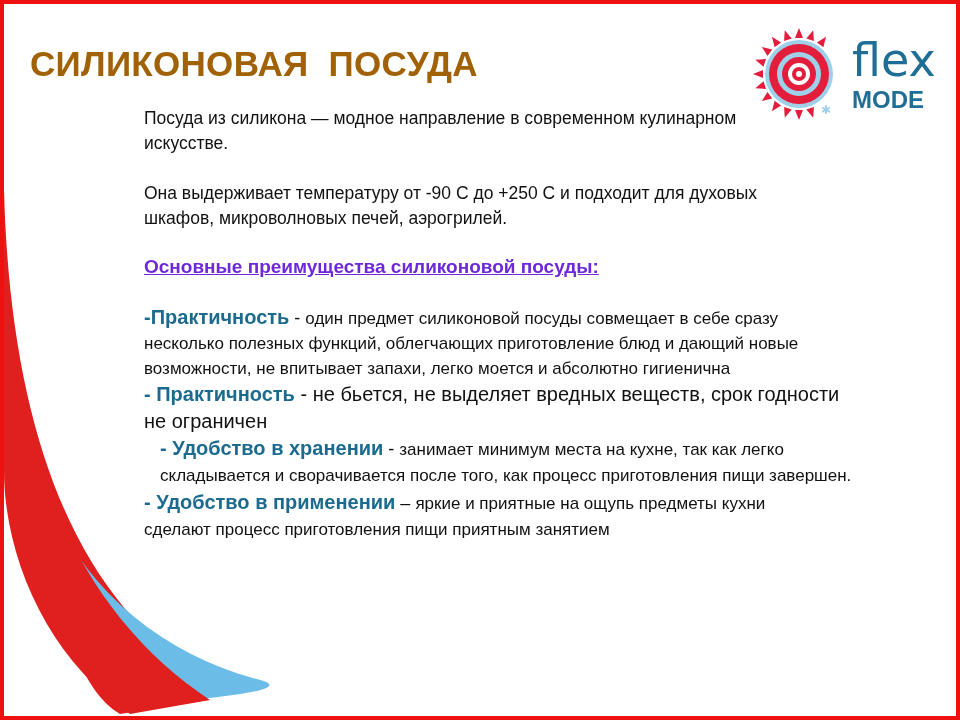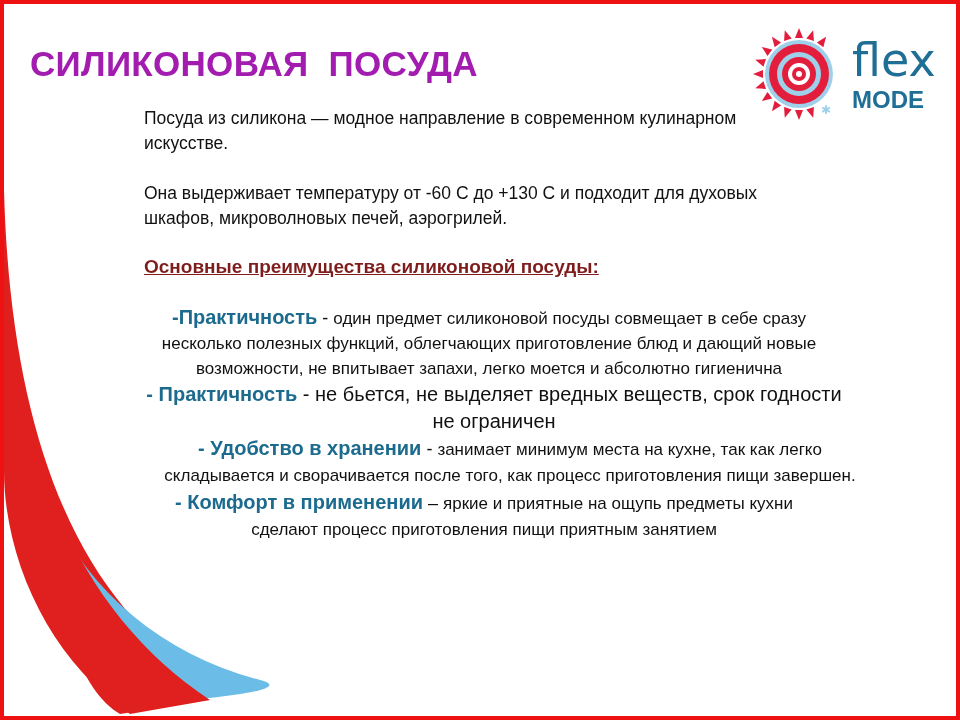--- a/index.html
+++ b/index.html
@@ -1,25 +1,25 @@
 <!DOCTYPE html>
 <html><head>
 <meta charset="utf-8">
 <style>
   html,body{margin:0;padding:0;background:#fff;}
   body{width:960px;height:720px;position:relative;overflow:hidden;font-family:"Liberation Sans",sans-serif;}
   .frame{position:absolute;left:0;top:0;width:952px;height:712px;border:4px solid #ee1111;}
   .swoosh{position:absolute;left:0;top:0;width:960px;height:720px;pointer-events:none;}
-  .title{position:absolute;left:30px;top:44px;font-size:35px;font-weight:bold;color:#a21caf;letter-spacing:0.3px;white-space:pre;}
+  .title{position:absolute;left:30px;top:44px;font-size:35px;font-weight:bold;color:#a16207;letter-spacing:0.3px;white-space:pre;}
   .logo{position:absolute;left:752px;top:24px;width:190px;height:100px;}
   .content{position:absolute;left:144px;top:106px;width:710px;color:#111;}
   .p{font-size:17.5px;line-height:25px;margin:0;}
   .gap{height:25px;}
-  .heading{font-size:19px;font-weight:bold;color:#7f1d1d;text-decoration:underline;line-height:27px;margin:0;}
-  .item{margin:0;line-height:24px;text-align:center;}
+  .heading{font-size:19px;font-weight:bold;color:#6d28d9;text-decoration:underline;line-height:27px;margin:0;}
+  .item{margin:0;line-height:24px;}
   .kw{color:#1c6b8e;font-weight:bold;font-size:20px;}
   .sep{font-size:18px;color:#111;}
   .d-small{font-size:17px;}
   .d-big{font-size:20px;}
 </style>
 </head>
 <body>
 
 <div class="frame"></div>
 
@@ -61,33 +61,33 @@
       <text x="22" y="40" font-size="12" fill="#9fd0ea" font-family="DejaVu Sans, sans-serif">✱</text>
     </g>
     <text x="100" y="52" font-size="46" fill="#1f6e96" font-family="DejaVu Sans, sans-serif">flex</text>
     <text x="100" y="84" font-size="24" font-weight="bold" fill="#1f6e96" font-family="Liberation Sans, sans-serif">MODE</text>
   </svg>
 </div>
 
 <div class="content">
   <p class="p" style="width:600px;">Посуда из силикона — модное направление в современном кулинарном искусстве.</p>
   <div class="gap"></div>
-  <p class="p" style="width:670px;">Она выдерживает температуру от -60 С до +130 С и подходит для духовых шкафов, микроволновых печей, аэрогрилей.</p>
+  <p class="p" style="width:670px;">Она выдерживает температуру от -90 С до +250 С и подходит для духовых шкафов, микроволновых печей, аэрогрилей.</p>
   <div class="gap" style="height:22px;"></div>
   <p class="heading">Основные преимущества силиконовой посуды:</p>
   <div class="gap" style="height:25px;"></div>
 
   <p class="item d-small" style="width:690px;line-height:25px;">
     <span class="kw">-</span><span class="kw">Практичность</span><span class="sep"> - </span><span>один предмет силиконовой посуды совмещает в себе сразу несколько полезных функций, облегчающих приготовление блюд и дающий новые возможности, не впитывает запахи, легко моется и абсолютно гигиенична</span>
   </p>
 
   <p class="item d-big" style="width:700px;line-height:27px;">
     <span class="kw">- </span><span class="kw">Практичность</span><span> - </span><span>не бьется, не выделяет вредных веществ, срок годности не ограничен</span>
   </p>
 
   <p class="item d-small" style="width:700px;line-height:26px;margin-left:16px;">
     <span class="kw">- </span><span class="kw">Удобство в хранении</span><span class="sep"> - </span><span>занимает минимум места на кухне, так как легко складывается и сворачивается после того, как процесс приготовления пищи завершен.</span>
   </p>
 
   <p class="item d-small" style="width:680px;line-height:26px;">
-    <span class="kw">- </span><span class="kw">Комфорт в применении</span><span class="sep"> – </span><span>яркие и приятные на ощупь предметы кухни сделают процесс приготовления пищи приятным занятием</span>
+    <span class="kw">- </span><span class="kw">Удобство в применении</span><span class="sep"> – </span><span>яркие и приятные на ощупь предметы кухни сделают процесс приготовления пищи приятным занятием</span>
   </p>
 </div>
 
 </body></html>

